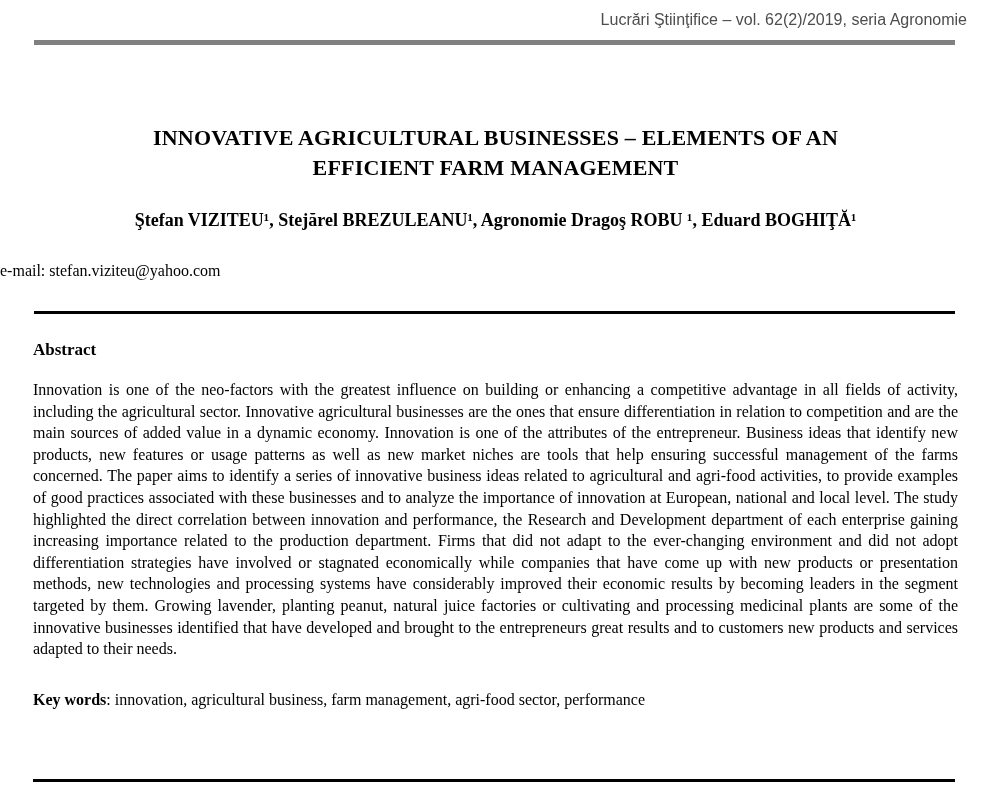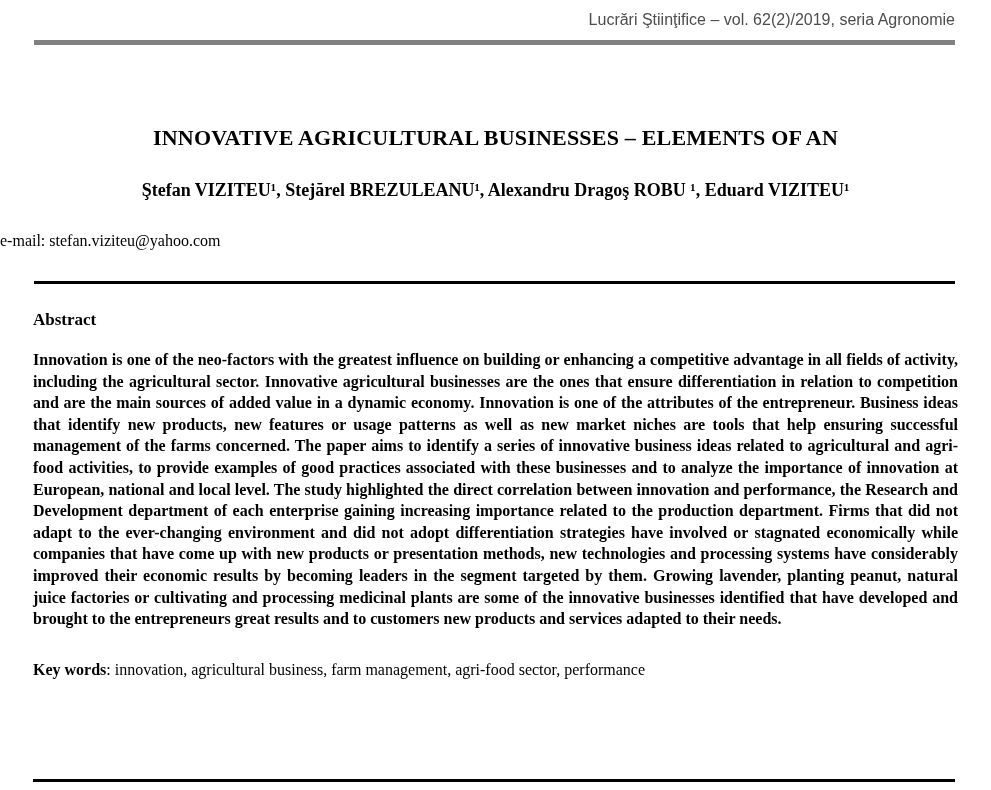--- a/index.html
+++ b/index.html
@@ -15,21 +15,21 @@
     font-family: "Liberation Serif", "DejaVu Serif", serif;
     color: #1a1a1a;
   }
   .page {
     width: 991px;
     height: 790px;
     position: relative;
   }
   
   .running-head {
-    padding: 10px 36px 0 36px;
+    padding: 10px 24px 0 36px;
     text-align: right;
     font-family: "Liberation Sans", "DejaVu Sans", sans-serif;
     font-size: 16px;
     line-height: 20px;
     color: #4d4d4d;
   }
   .head-bar {
     margin: 10px 36px 0 34px;
     height: 5px;
     background: #808080;
@@ -78,43 +78,43 @@
     font-size: 17px;
     font-weight: bold;
     color: #000000;
   }
   .abstract-text {
     margin: 19px 33px 16px 33px;
     font-size: 16px;
     line-height: 21.6px;
     text-align: justify;
     color: #000000;
-    font-weight: bold;
   }
   .keywords-line {
     margin: 31px 33px 16px 33px;
     font-size: 16px;
     color: #000000;
   }
   .keywords-line .kw-label { font-weight: bold; }
 </style>
 </head>
 <body>
 
 <div class="page">
 
   <div class="running-head">Lucrări Ştiinţifice – vol. 62(2)/2019, seria Agronomie</div>
 
   <div class="head-bar"></div>
 
   <h1 class="paper-title" style="margin-bottom:0;">
     <span>INNOVATIVE AGRICULTURAL BUSINESSES – ELEMENTS OF AN</span>
+    <span>EFFICIENT FARM MANAGEMENT</span>
   </h1>
 
-  <div class="authors-line">Ştefan VIZITEU¹, Stejărel BREZULEANU¹, Alexandru Dragoş ROBU ¹, Eduard VIZITEU¹</div>
+  <div class="authors-line">Ştefan VIZITEU¹, Stejărel BREZULEANU¹, Agronomie Dragoş ROBU ¹, Eduard BOGHIŢĂ¹</div>
 
   <div class="email-line">e-mail: stefan.viziteu@yahoo.com</div>
 
   <div class="section-rule"></div>
 
   <div class="abstract-heading">Abstract</div>
 
   <p class="abstract-text" style="margin-bottom:0;">Innovation is one of the neo-factors with the greatest influence on building or enhancing a competitive advantage in all fields of activity, including the agricultural sector. Innovative agricultural businesses are the ones that ensure differentiation in relation to competition and are the main sources of added value in a dynamic economy. Innovation is one of the attributes of the entrepreneur. Business ideas that identify new products, new features or usage patterns as well as new market niches are tools that help ensuring successful management of the farms concerned. The paper aims to identify a series of innovative business ideas related to agricultural and agri-food activities, to provide examples of good practices associated with these businesses and to analyze the importance of innovation at European, national and local level. The study highlighted the direct correlation between innovation and performance, the Research and Development department of each enterprise gaining increasing importance related to the production department. Firms that did not adapt to the ever-changing environment and did not adopt differentiation strategies have involved or stagnated economically while companies that have come up with new products or presentation methods, new technologies and processing systems have considerably improved their economic results by becoming leaders in the segment targeted by them. Growing lavender, planting peanut, natural juice factories or cultivating and processing medicinal plants are some of the innovative businesses identified that have developed and brought to the entrepreneurs great results and to customers new products and services adapted to their needs.</p>
 
   <div class="keywords-line">

